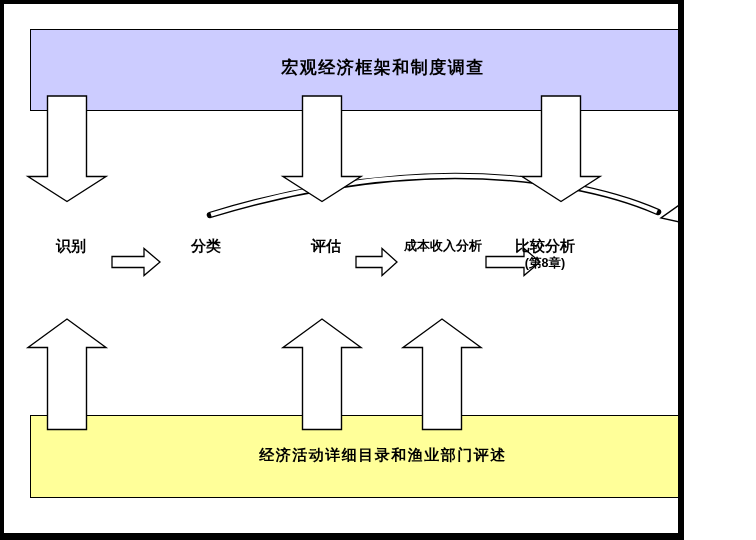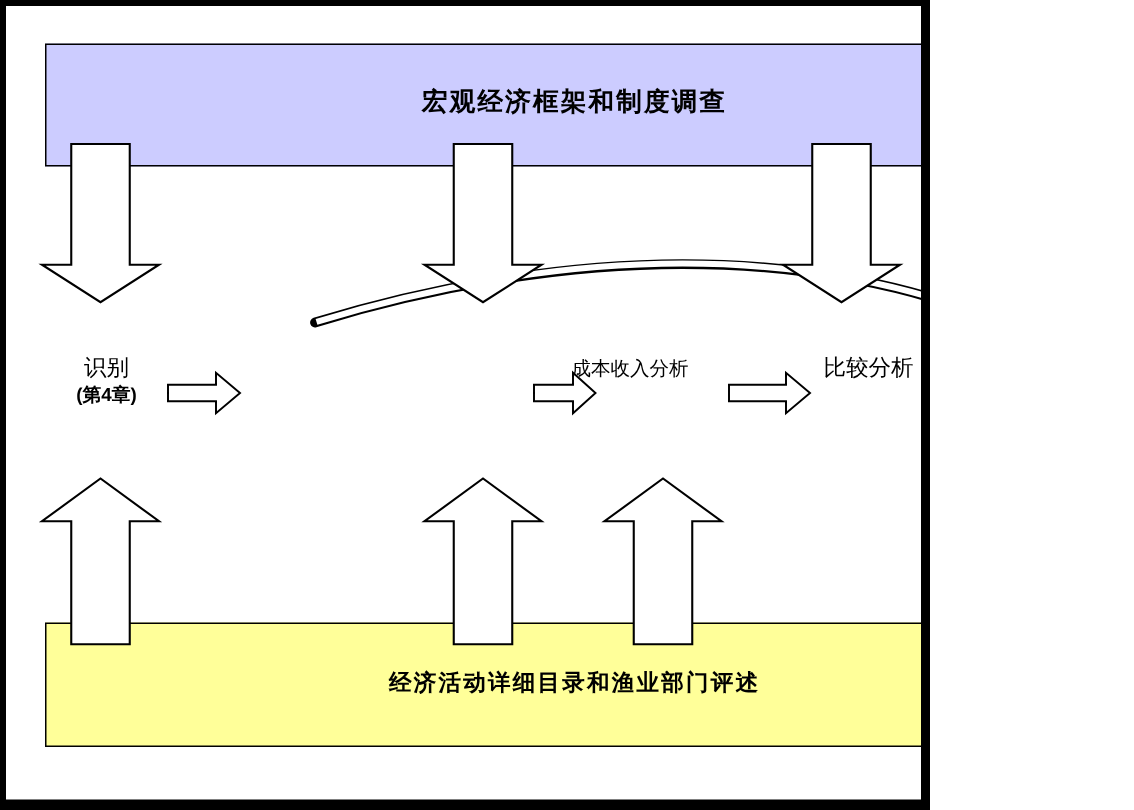--- a/index.html
+++ b/index.html
@@ -1,40 +1,40 @@
 <!DOCTYPE html>
 <html><head>
 <meta charset="utf-8">
 <style>
   html,body{margin:0;padding:0;background:#fff;}
   #canvas{
-    position:relative;width:620px;height:540px;background:#FFFFFF;
+    position:relative;width:684px;height:540px;background:#FFFFFF;
     font-family:"Liberation Sans",sans-serif;overflow:hidden;
   }
   #frame{
     position:absolute;inset:0;border:solid #000;
     border-width:4px 6px 7px 4px;z-index:10;pointer-events:none;
   }
   .banner{
     position:absolute;left:30px;width:706px;box-sizing:border-box;
     border:1.5px solid #000;display:flex;align-items:center;justify-content:center;
     font-weight:bold;color:#000;text-align:center;z-index:1;
   }
   #top-banner{top:29px;height:82px;background:#CCCCFF;font-size:17px;letter-spacing:1.5px;padding-bottom:6px;}
   #bottom-banner{top:415px;height:83px;background:#FFFF99;font-size:15px;letter-spacing:1.5px;padding-bottom:3px;}
   #shapes{position:absolute;left:0;top:0;z-index:3;pointer-events:none;}
   .node{
     position:absolute;top:237px;width:130px;margin-left:-65px;
     text-align:center;color:#000;z-index:4;
   }
-  .node .name{display:block;font-weight:normal;font-size:15px;line-height:18px;}
+  .node .name{display:block;font-weight:bold;font-size:15px;line-height:18px;}
   .node.small .name{font-size:13px;line-height:18px;}
   .node .chapter{display:block;font-weight:bold;font-size:12.5px;line-height:17px;}
   #node-1{left:71px;} #node-2{left:206px;} #node-3{left:326px;}
-  #node-4{left:420px;} #node-5{left:579px;} #node-6{left:690px;}
+  #node-4{left:443px;} #node-5{left:545px;} #node-6{left:690px;}
 </style>
 </head>
 <body>
 
 <div id="canvas">
 
   <div id="top-banner" class="banner">
     <span>宏观经济框架和制度调查</span>
   </div>
 
@@ -57,29 +57,31 @@
 
     <path fill="#fff" stroke="#000" stroke-width="1.3" d="M 112 256.5 L 144 256.5 L 144 248.5 L 160 262 L 144 275.5 L 144 267.5 L 112 267.5 Z"></path>
     <path fill="#fff" stroke="#000" stroke-width="1.3" d="M 356 256.5 L 382 256.5 L 382 248.5 L 397 262 L 382 275.5 L 382 267.5 L 356 267.5 Z"></path>
     <path fill="#fff" stroke="#000" stroke-width="1.3" d="M 486 256.5 L 524 256.5 L 524 248.5 L 540 262 L 524 275.5 L 524 267.5 L 486 267.5 Z"></path>
 
     <polygon points="692,196 698,226 661,218" fill="#fff" stroke="#000" stroke-width="1.4"></polygon>
   </svg>
 
   <div class="node" id="node-1">
     <span class="name">识别</span>
-    <span class="chapter">(第4章)</span>
   </div>
   <div class="node" id="node-2">
+    <span class="name">分类</span>
   </div>
   <div class="node" id="node-3">
+    <span class="name">评估</span>
   </div>
   <div class="node small" id="node-4">
     <span class="name">成本收入分析</span>
   </div>
   <div class="node" id="node-5">
     <span class="name">比较分析</span>
+    <span class="chapter">(第8章)</span>
   </div>
   <div class="node" id="node-6">
   </div>
 
   <div id="frame"></div>
 </div>
 
 </body></html>

